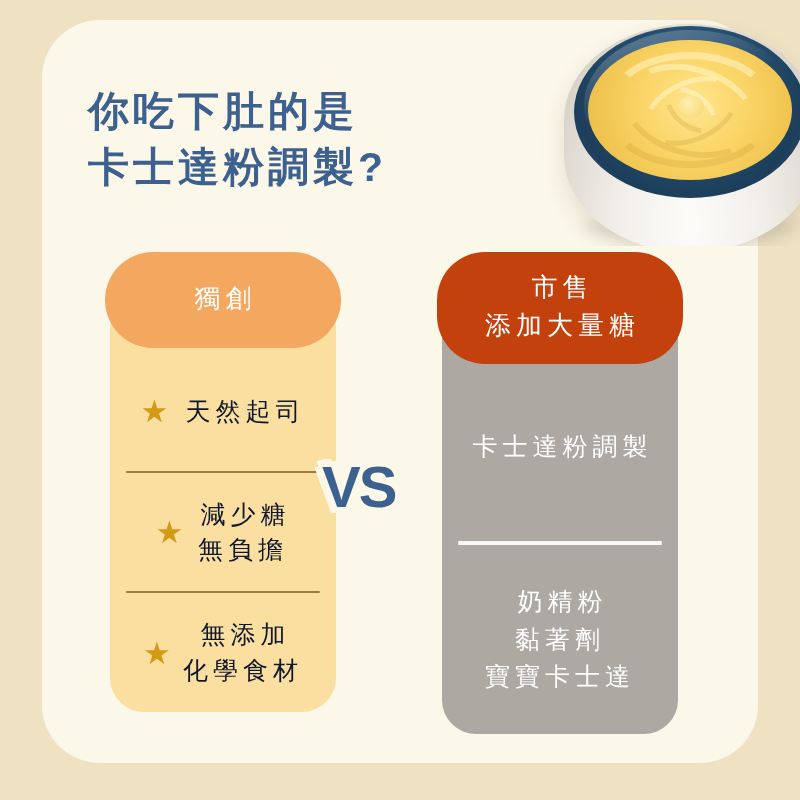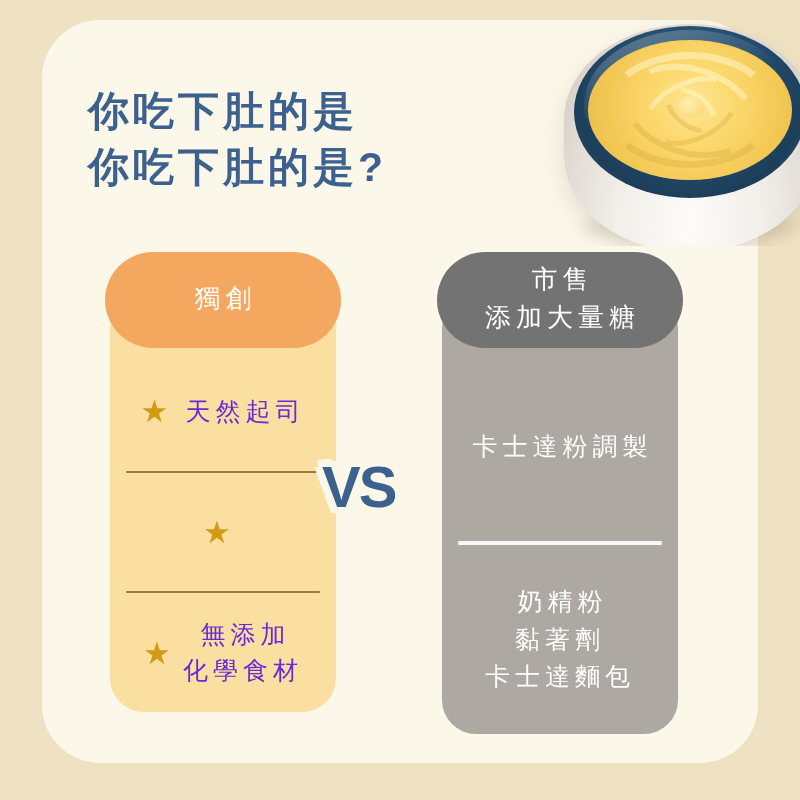--- a/index.html
+++ b/index.html
@@ -144,38 +144,38 @@
   }
   .star{
     flex:0 0 auto;
     width:30px; height:30px;
     margin-right:10px;
     color:#D39A16;
     line-height:1;
     font-size:31px;
   }
   .item-text{
-    color:#6d28d9;
+    color:#0f172a;
     font-size:25px;
     line-height:1.42;
     letter-spacing:5px;
     text-indent:5px;
     text-align:center;
   }
   .divider{
     height:2px;
     margin:0 16px;
     background:#8A6B2B;
     opacity:.85;
     border-radius:2px;
   }
 
   
   #col-right{ left:437px; top:252px; width:246px; }
-  #col-right .col-head{ background:#737373; height:96px; }
+  #col-right .col-head{ background:#c2410c; height:112px; }
   #col-right .col-body{ background:#ADA8A2; height:440px; }
   #col-right .item-text{
     color:#FFFFFF;
     font-size:25px;
     line-height:1.5;
     letter-spacing:5px;
     text-indent:5px;
   }
   #col-right .divider{ background:#FFFFFF; opacity:.92; }
 
@@ -212,37 +212,41 @@
     <div class="sw sw1"></div>
     <div class="sw sw2"></div>
     <div class="sw sw3"></div>
     <div class="sw sw4"></div>
     <div class="peak"></div>
   </div>
 </div>
 
 <div id="headline">
   <span class="line">你吃下肚的是</span>
-  <span class="line">你吃下肚的是?</span>
+  <span class="line">卡士達粉調製?</span>
 </div>
 
 <div class="col" id="col-left">
   <div class="col-body">
 
     <div class="item">
       <span class="star">★</span>
       <span class="item-text">
         <span>天然起司</span>
       </span>
     </div>
 
     <div class="divider"></div>
 
     <div class="item">
       <span class="star">★</span>
+      <span class="item-text">
+        <span>減少糖</span><br>
+        <span>無負擔</span>
+      </span>
     </div>
 
     <div class="divider"></div>
 
     <div class="item">
       <span class="star">★</span>
       <span class="item-text">
         <span>無添加</span><br>
         <span>化學食材</span>
       </span>
@@ -266,21 +270,21 @@
 
     <div class="divider"></div>
 
 
     <div class="divider"></div>
 
     <div class="item">
       <span class="item-text">
         <span>奶精粉</span><br>
         <span>黏著劑</span><br>
-        <span>卡士達麵包</span>
+        <span>寶寶卡士達</span>
       </span>
     </div>
 
   </div>
 
   <div class="col-head">
     <span>市售</span>
     <span>添加大量糖</span>
   </div>
 </div>

